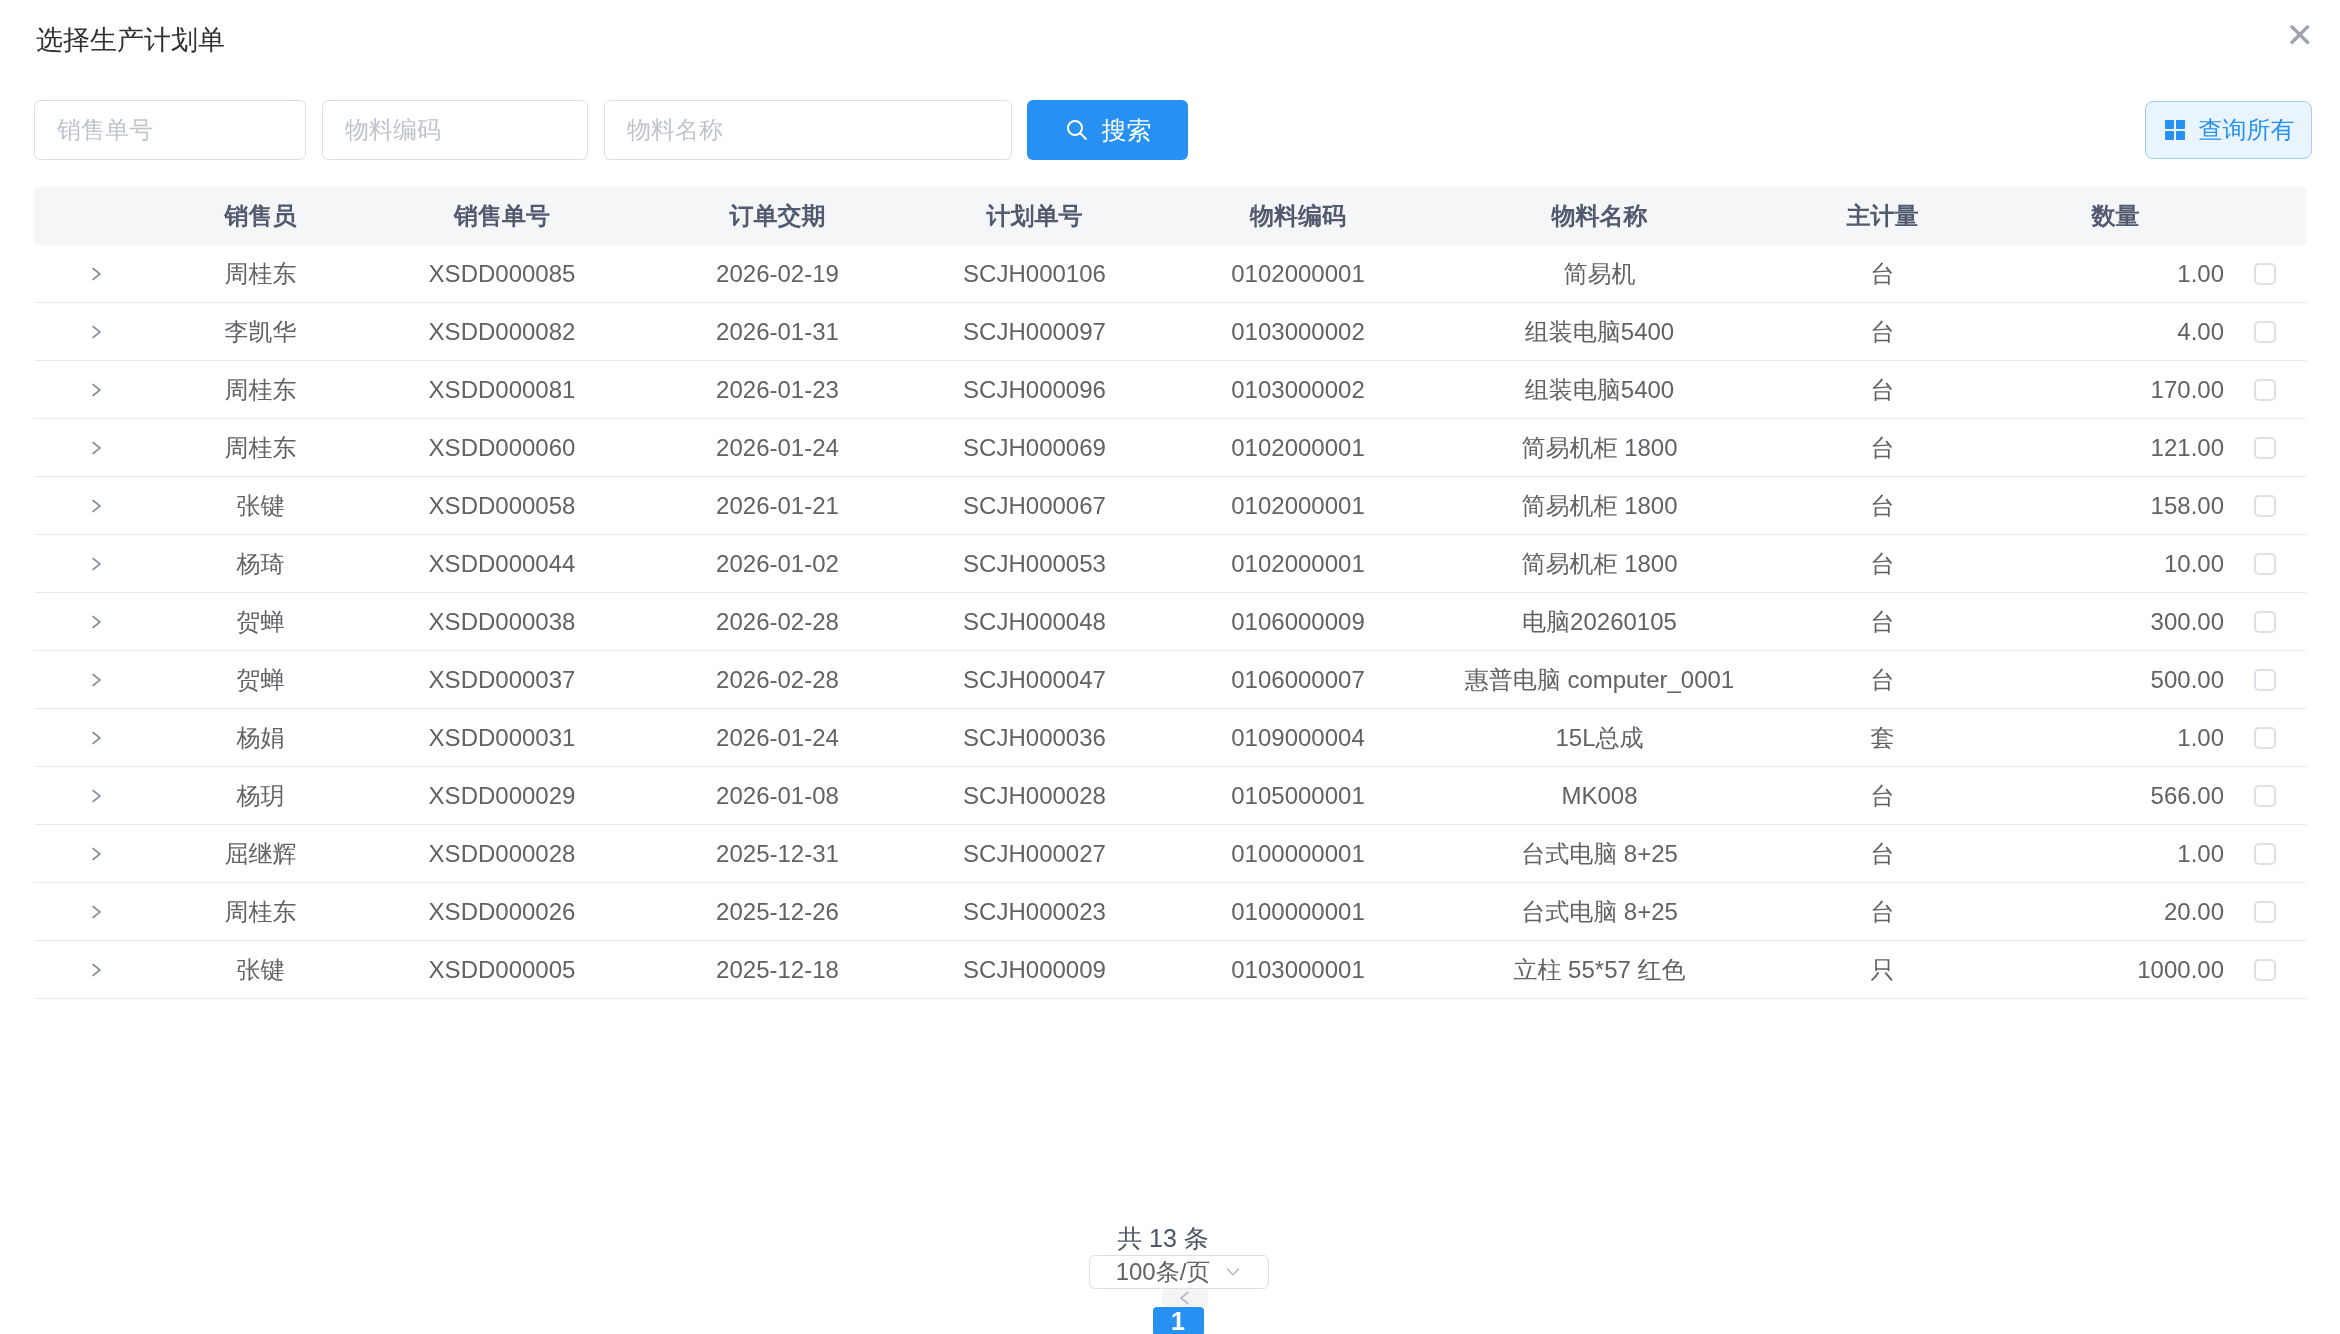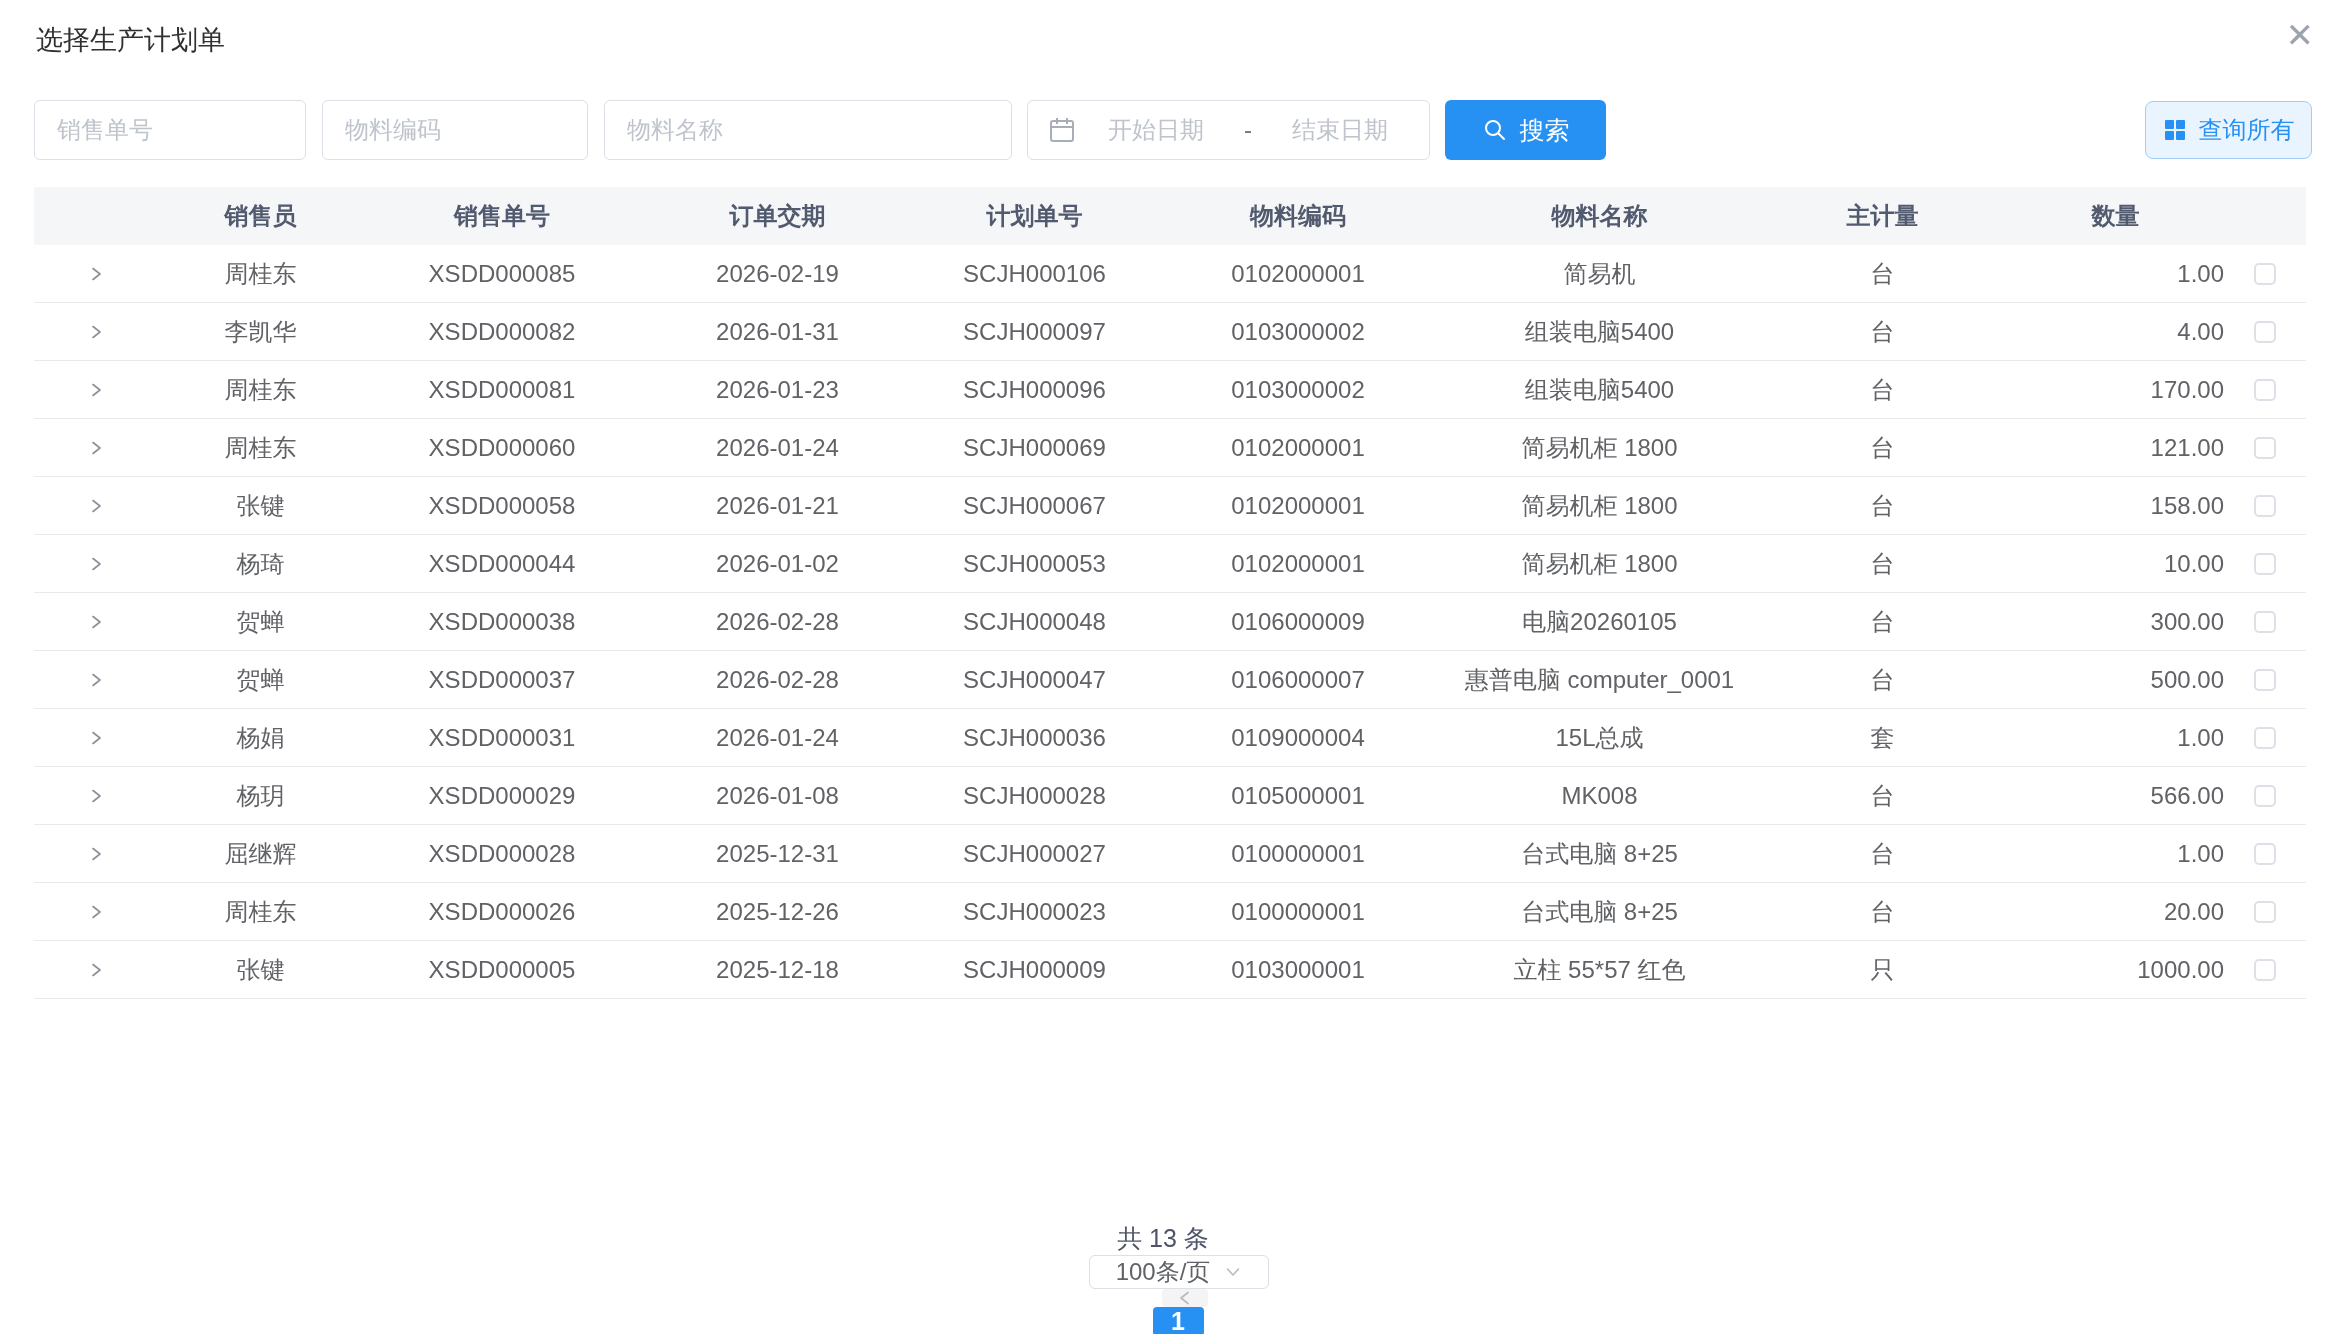--- a/index.html
+++ b/index.html
@@ -142,33 +142,20 @@
 
 <div class="dialog">
 
   <div class="dialog-title">选择生产计划单</div>
   <span class="close">✕</span>
 
   <div class="filters">
     <input class="f-input in-sales" placeholder="销售单号" style="">
     <input class="f-input in-mcode" placeholder="物料编码" style="">
     <input class="f-input in-mname" placeholder="物料名称" style="">
-    <div class="date-range">
-      <span class="cal-icon">
-        <svg width="28" height="28" viewBox="0 0 28 28" fill="none" stroke="#a8aeb8" stroke-width="2">
-          <rect x="3" y="5" width="22" height="20" rx="2"></rect>
-          <line x1="3" y1="11" x2="25" y2="11"></line>
-          <line x1="9" y1="2" x2="9" y2="8"></line>
-          <line x1="19" y1="2" x2="19" y2="8"></line>
-        </svg>
-      </span>
-      <span class="ph start">开始日期</span>
-      <span class="sep">-</span>
-      <span class="ph">结束日期</span>
-    </div>
     <button class="search-btn">
       <span style="display:inline-flex;">
         <svg width="26" height="26" viewBox="0 0 26 26" fill="none" stroke="#ffffff" stroke-width="2" stroke-linecap="round">
           <circle cx="11" cy="11" r="7"></circle>
           <line x1="16.5" y1="16.5" x2="22" y2="22"></line>
         </svg>
       </span>
       <span>搜索</span>
     </button>
     <button class="query-all">

